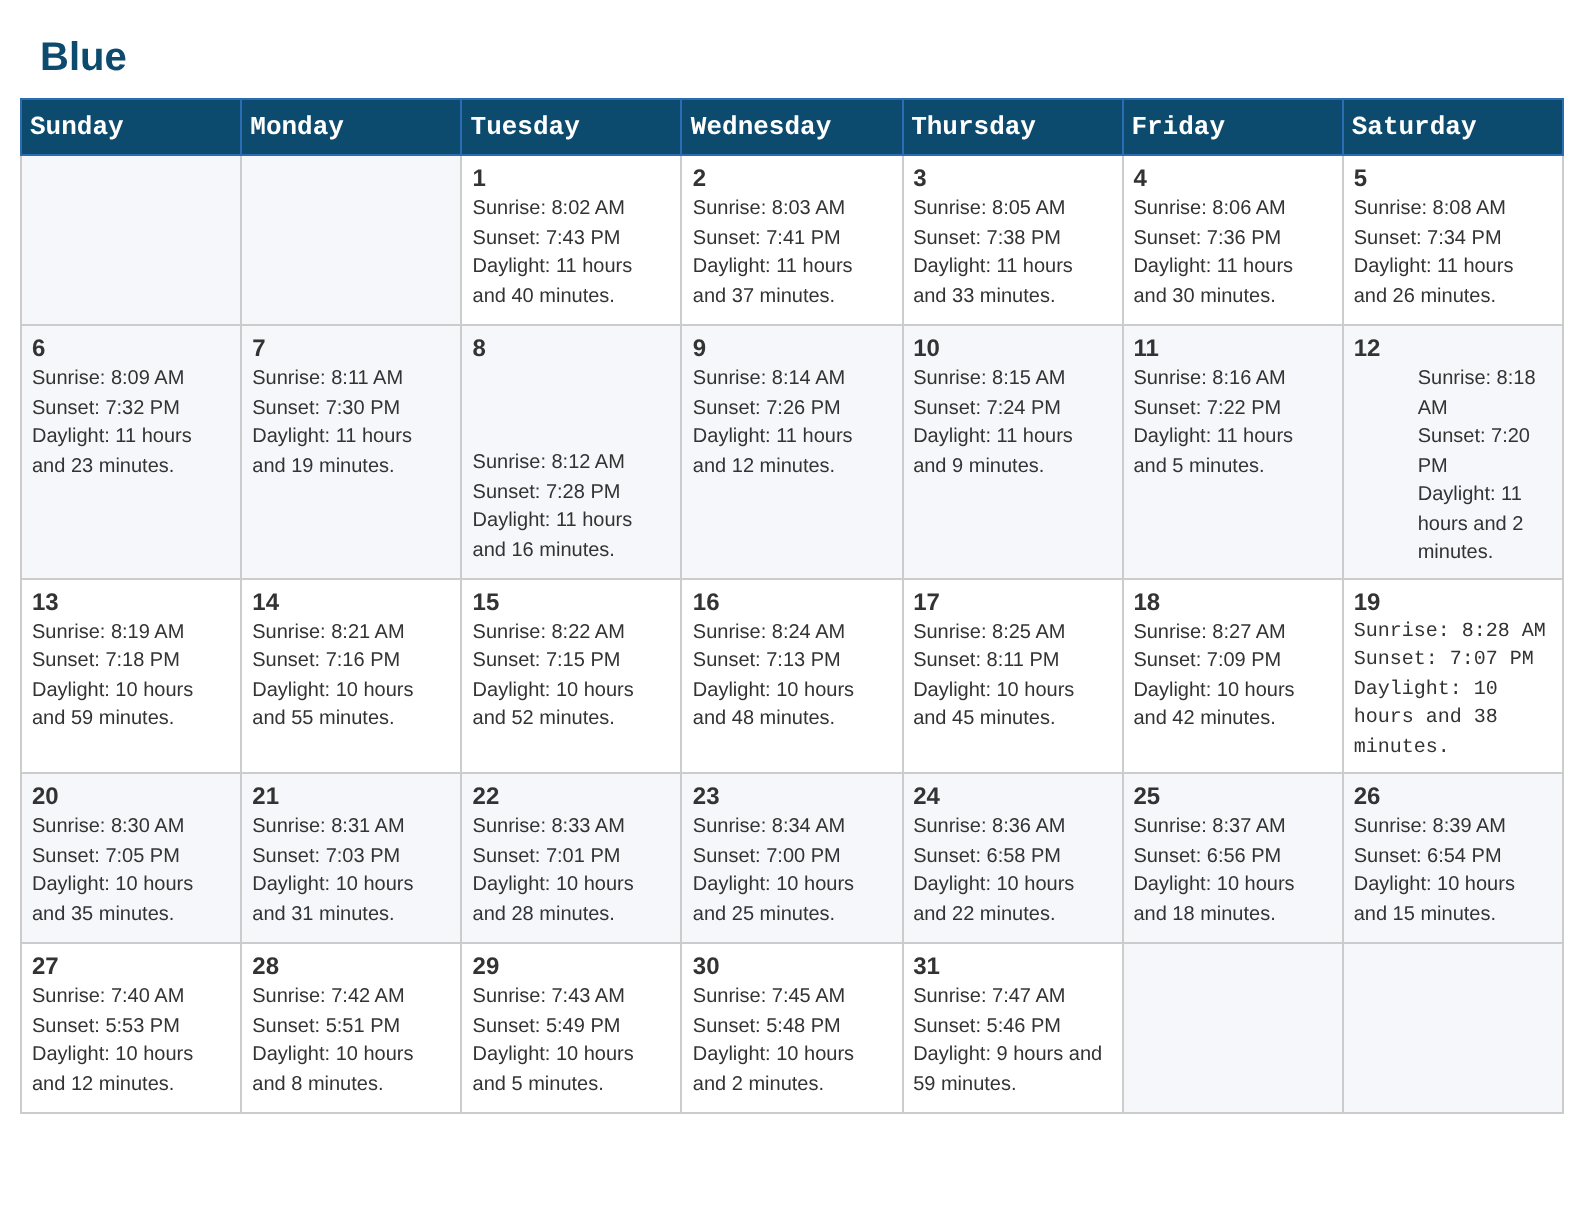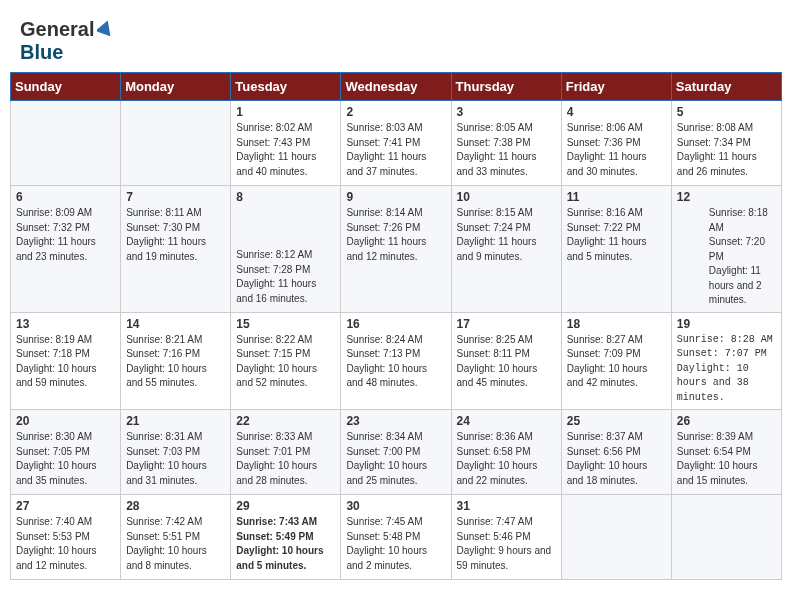--- a/index.html
+++ b/index.html
@@ -37,27 +37,28 @@
       font-size: 16px;
       color: #555;
     }
     .calendar-table {
       width: 100%;
       border-collapse: collapse;
       border: 1px solid #ccc;
       margin: 4px 0 0 0;
     }
     .calendar-table th {
-      background: #7f1d1d;
+      background: #0c4a6e;
       color: #fff;
       font-size: 13px;
       font-weight: bold;
       padding: 6px 4px;
       text-align: left;
       border: 1px solid #2a6db5;
+      font-family: Liberation Mono, monospace;
     }
     .calendar-table td {
       vertical-align: top;
       padding: 4px 5px;
       border: 1px solid #ccc;
       font-size: 10.5px;
       color: #333;
       width: calc(100% / 7);
       min-height: 80px;
       height: 85px;
@@ -81,28 +82,20 @@
     }
     .empty-cell {
       background: #f5f7fa !important;
     }
   </style>
 </head>
 <body>
 
 <div class="header-area">
   <div class="logo">
-    <div class="logo-row">
-      <span style="font-size:20px;font-weight:bold;color:#333;">General</span>
-      <span style="display:inline-block;margin-left:3px;vertical-align:middle;">
-        <svg width="16" height="16" viewBox="0 0 16 16">
-            <polygon points="8,0 16,14 0,14" fill="#2a6db5" transform="rotate(20,8,8)"></polygon>
-          </svg>
-      </span>
-    </div>
     <div>
       <span style="font-size:20px;font-weight:bold;color:#0c4a6e;">Blue</span>
     </div>
   </div>
   <div class="title-area">
     <div class="month-title"></div>
     <div class="location-title"></div>
   </div>
 </div>
 
@@ -293,21 +286,21 @@
 Daylight: 10 hours and 12 minutes.</div>
         </td>
         <td>
           <span class="day-num">28</span>
           <div class="cell-text" style="white-space: pre-line;">Sunrise: 7:42 AM
 Sunset: 5:51 PM
 Daylight: 10 hours and 8 minutes.</div>
         </td>
         <td>
           <span class="day-num">29</span>
-          <div class="cell-text" style="white-space: pre-line; font-weight: bold;">Sunrise: 7:43 AM
+          <div class="cell-text" style="white-space: pre-line;">Sunrise: 7:43 AM
 Sunset: 5:49 PM
 Daylight: 10 hours and 5 minutes.</div>
         </td>
         <td>
           <span class="day-num">30</span>
           <div class="cell-text" style="white-space: pre-line;">Sunrise: 7:45 AM
 Sunset: 5:48 PM
 Daylight: 10 hours and 2 minutes.</div>
         </td>
         <td>

